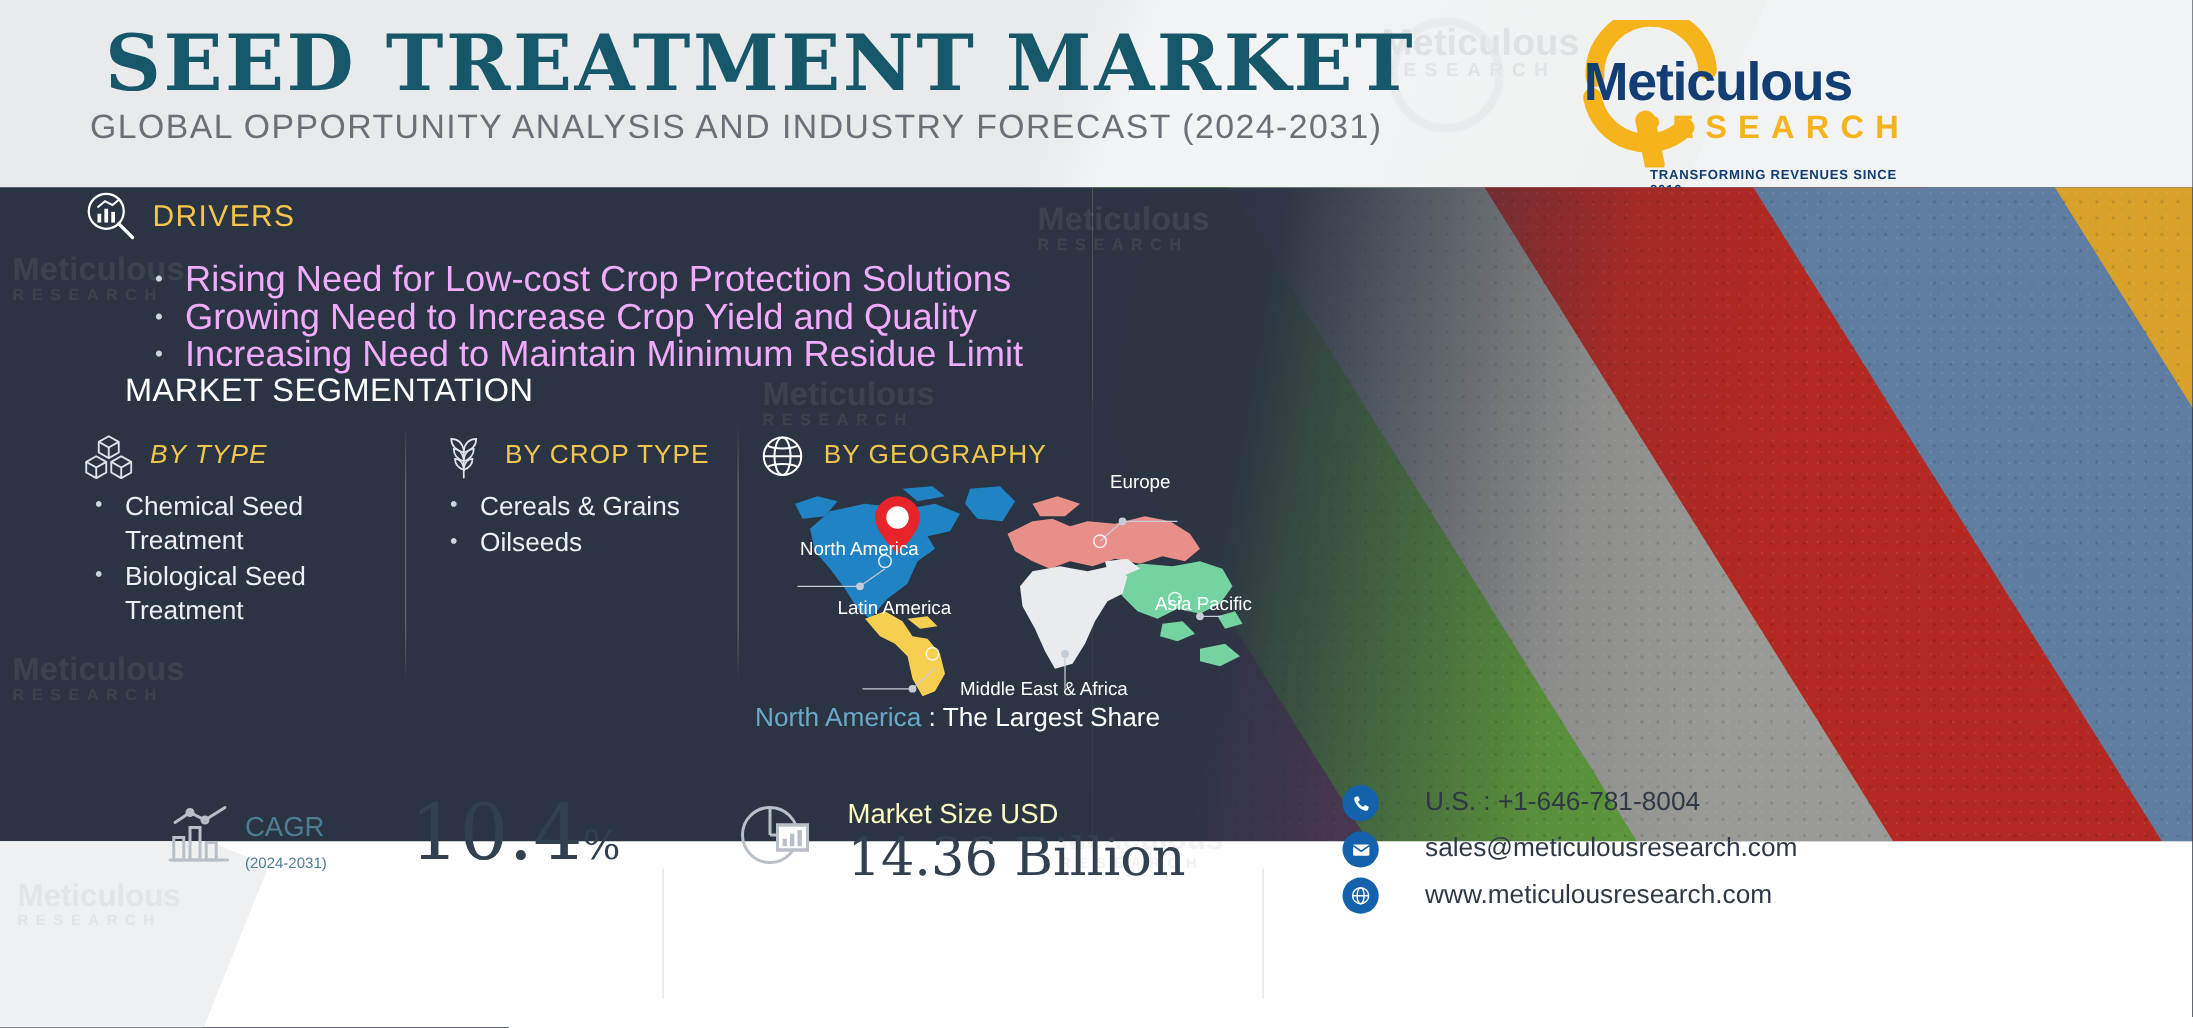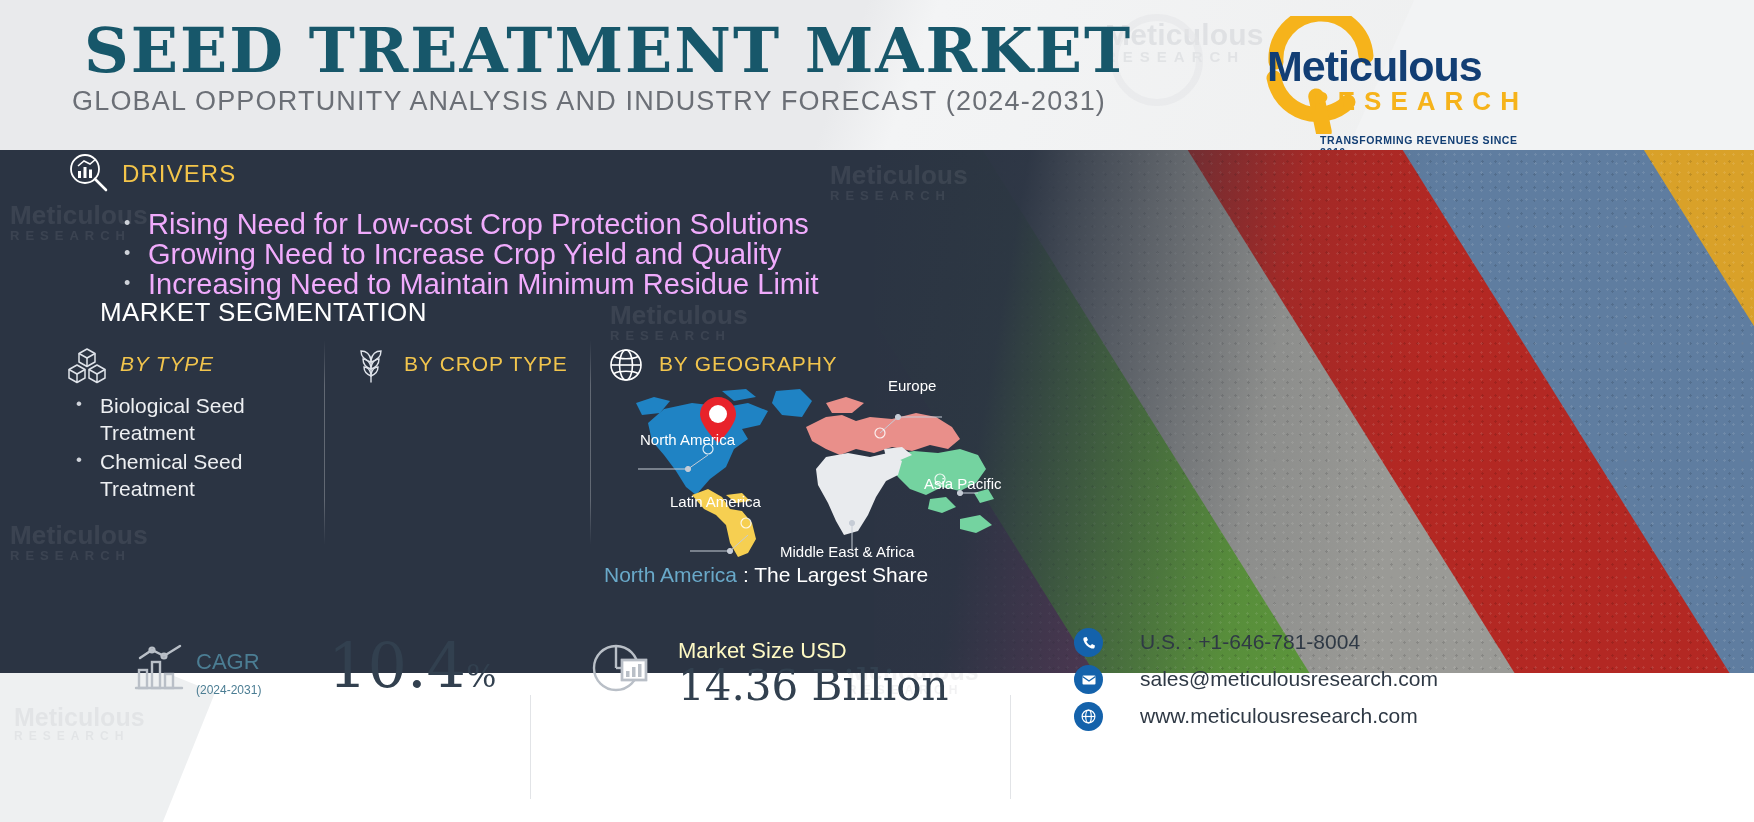--- a/index.html
+++ b/index.html
@@ -189,39 +189,43 @@
         <path d="M9 19 L17 23.5 L9 28 L1 23.5 Z"></path>
           <path d="M1 23.5 V32 L9 36.5 V28"></path>
           <path d="M17 23.5 V32 L9 36.5"></path>
         <path d="M29 19 L37 23.5 L29 28 L21 23.5 Z"></path>
           <path d="M21 23.5 V32 L29 36.5 V28"></path>
           <path d="M37 23.5 V32 L29 36.5"></path>
       </g>
     </svg>
     <div class="ttl" style="margin-left:52px;font-style:italic;">BY TYPE</div>
     <ul>
+      <li>Chemical Seed Treatment</li>
       <li>Biological Seed Treatment</li>
-      <li>Chemical Seed Treatment</li>
     </ul>
   </div>
   <div class="vdiv sect" style="left:324px;top:340px;height:205px;"></div>
 
   <div class="col sect" style="left:352px;top:352px;width:230px;">
     <svg class="ico" viewBox="0 0 38 38">
       <g fill="none" stroke="#dfe3ea" stroke-width="1.4" stroke-linecap="round">
         <path d="M19 36 V14"></path>
         <path d="M19 16 C12 14 9 10 9 5 C15 5 18 9 19 14"></path>
         <path d="M19 16 C26 14 29 10 29 5 C23 5 20 9 19 14"></path>
         <path d="M19 23 C13 21 11 18 11 13 C16 13 18 17 19 21"></path>
         <path d="M19 23 C25 21 27 18 27 13 C22 13 20 17 19 21"></path>
         <path d="M19 30 C14 28 12 25 12 21 C16 21 18 24 19 28"></path>
         <path d="M19 30 C24 28 26 25 26 21 C22 21 20 24 19 28"></path>
       </g>
     </svg>
     <div class="ttl" style="margin-left:52px;">BY CROP TYPE</div>
+    <ul>
+      <li>Cereals &amp; Grains</li>
+      <li>Oilseeds</li>
+    </ul>
   </div>
   <div class="vdiv sect" style="left:590px;top:340px;height:205px;"></div>
 
   <div class="col sect" style="left:607px;top:352px;width:400px;">
     <svg class="ico" viewBox="0 0 38 38">
       <g fill="none" stroke="#ffffff" stroke-width="1.6">
         <circle cx="19" cy="19" r="15"></circle>
         <ellipse cx="19" cy="19" rx="6.5" ry="15"></ellipse>
         <line x1="4" y1="19" x2="34" y2="19"></line>
         <path d="M7 10.5 C12 13.5 26 13.5 31 10.5"></path>
@@ -293,24 +297,24 @@
           <circle cx="310" cy="96" r="5"></circle>
       </g>
 
       <g>
         <path d="M88 14 C78 14 70 22 70 31 C70 43 88 60 88 60 C88 60 106 43 106 31 C106 22 98 14 88 14 Z" fill="#e8232a"></path>
         <circle cx="88" cy="31" r="9" fill="#ffffff"></circle>
       </g>
     </svg>
 
     <div class="mlabel" style="left:10px;top:48px;text-align:right;width:64px;">North America</div>
-    <div class="mlabel" style="left:40px;top:110px;text-align:center;width:58px;">Latin America</div>
+    <div class="mlabel" style="left:40px;top:95px;text-align:center;width:58px;">Latin America</div>
     <div class="mlabel" style="left:258px;top:-6px;">Europe</div>
     <div class="mlabel" style="left:294px;top:92px;width:52px;">Asia Pacific</div>
-    <div class="mlabel" style="left:138px;top:160px;margin-left:12px;">Middle East &amp; Africa</div>
+    <div class="mlabel" style="left:138px;top:160px;">Middle East &amp; Africa</div>
   </div>
 
   <div class="geo-cap sect">
     <span class="hi">North America</span><span class="rest"> : </span><span class="rest">The Largest Share</span>
   </div>
 
   <div class="footer">
     <div class="fwm" style="left:14px;top:30px;">
       <div class="l1">Meticulous</div>
       <div class="l2">RESEARCH</div>

